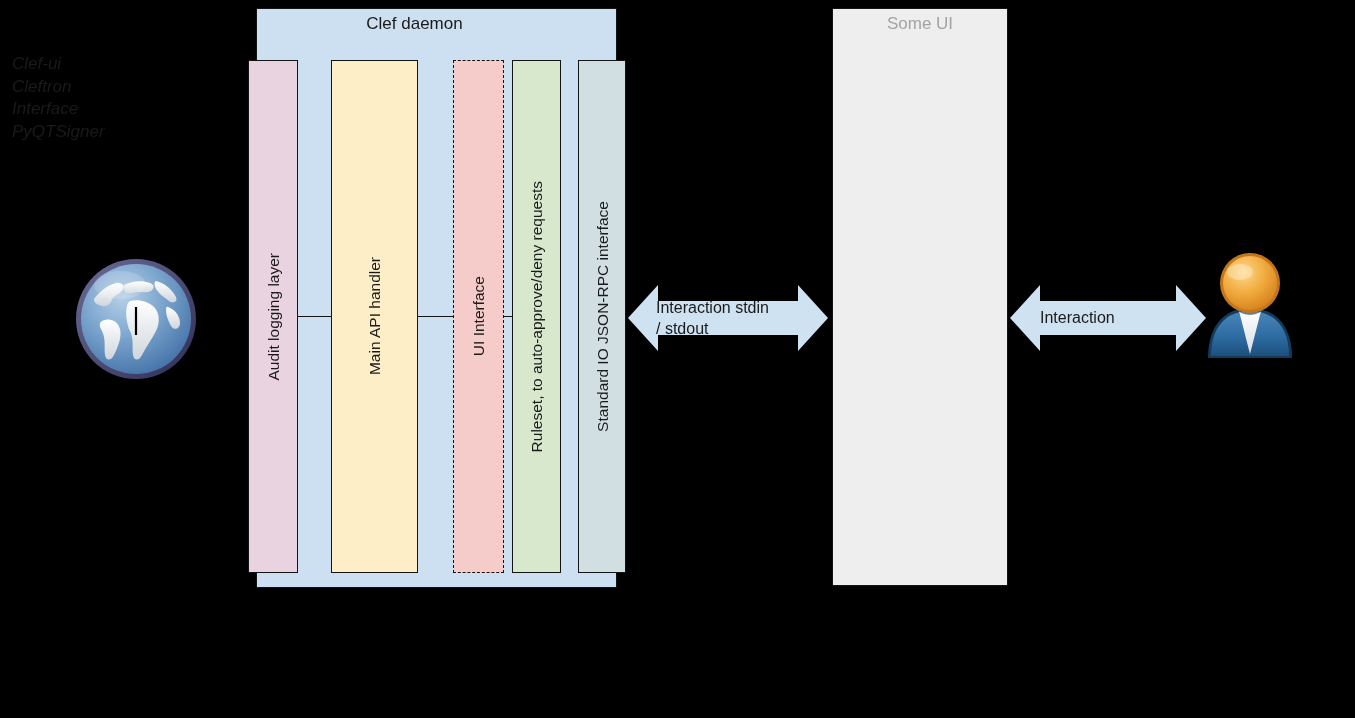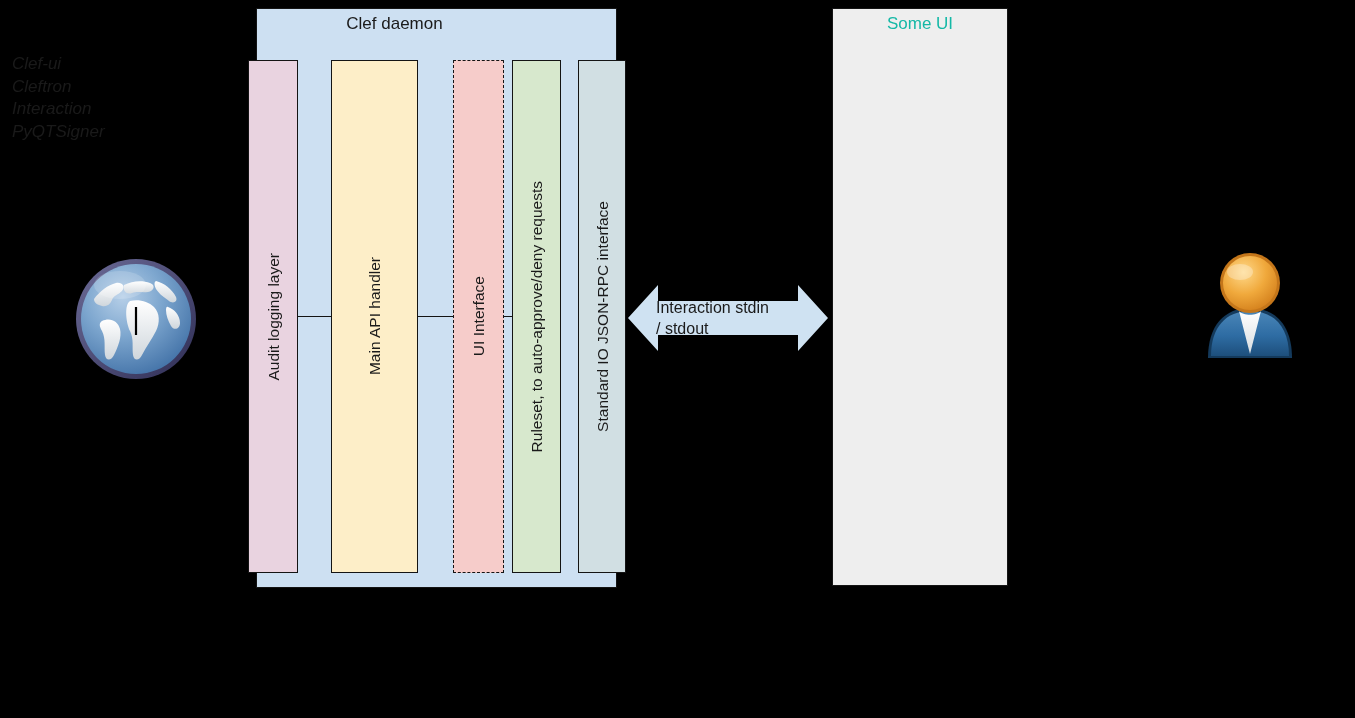--- a/index.html
+++ b/index.html
@@ -94,21 +94,21 @@
     box-sizing: border-box;
   }
   #some-ui-title {
     position: absolute;
     left: 0;
     top: 14px;
     width: 100%;
     text-align: center;
     font-size: 17px;
     line-height: 20px;
-    color: #14b8a6;
+    color: #a3a3a3;
   }
   #some-ui-list {
     position: absolute;
     left: 12px;
     top: 53px;
     font-size: 17px;
     line-height: 22.5px;
     color: #1a1a1a;
     font-style: italic;
   }
@@ -181,21 +181,21 @@
         <path d="M58 46 C66 44 76 46 82 52 C88 58 88 68 84 76 C80 84 74 92 70 100 C67 106 62 106 61 100 C60 92 62 84 58 76 C54 68 52 50 58 46 Z"></path>
         <path d="M96 52 C102 54 108 60 108 68 C108 74 102 76 99 71 C96 66 94 60 94 55 C94 52 95 51 96 52 Z"></path>
         <path d="M30 66 C38 62 46 66 48 74 C50 82 46 92 42 100 C39 106 34 106 33 100 C32 92 34 84 30 76 C27 71 27 68 30 66 Z"></path>
       </g>
       <path d="M64 52 L64 80" stroke="#000000" stroke-width="2.2" fill="none"></path>
       <ellipse cx="48" cy="30" rx="26" ry="14" fill="#ffffff" opacity="0.16"></ellipse>
     </svg>
   </div>
 
   <div id="daemon-box"></div>
-  <div id="daemon-title" style="left:247px; width:295px;">Clef daemon</div>
+  <div id="daemon-title" style="left:267px; width:295px;">Clef daemon</div>
 
   <div class="connector" id="conn-1"></div>
   <div class="connector" id="conn-2"></div>
   <div class="connector" id="conn-3"></div>
 
   <div class="lane" id="lane-audit">
     <span class="lane-label">Audit logging layer</span>
   </div>
   <div class="lane" id="lane-api">
     <span class="lane-label">Main API handler</span>
@@ -216,24 +216,30 @@
     </svg>
     <div class="arrow-label">Interaction stdin
 / stdout</div>
   </div>
 
   <div id="some-ui-box"></div>
   <div id="some-ui-title" style="left:832px; width:176px;">Some UI</div>
   <div id="some-ui-list">
     <div>Clef-ui</div>
     <div>Cleftron</div>
-    <div>Interaction</div>
+    <div>Interface</div>
     <div>PyQTSigner</div>
   </div>
 
+  <div class="arrow" id="arrow-user">
+    <svg viewBox="0 0 196 78" preserveAspectRatio="none" aria-hidden="true">
+      <polygon points="0,39 30,6 30,22 166,22 166,6 196,39 166,72 166,56 30,56 30,72" fill="#cfe2f2"></polygon>
+    </svg>
+    <div class="arrow-label">Interaction</div>
+  </div>
 
   <div id="user-icon">
     <svg viewBox="0 0 100 110" width="100" height="110" aria-hidden="true">
       <defs>
         <radialGradient id="gHead" cx="38%" cy="30%" r="75%">
           <stop offset="0%" stop-color="#ffd98a"></stop>
           <stop offset="55%" stop-color="#f0a93c"></stop>
           <stop offset="100%" stop-color="#d4811d"></stop>
         </radialGradient>
         <linearGradient id="gBody" x1="0" y1="0" x2="0" y2="1">

